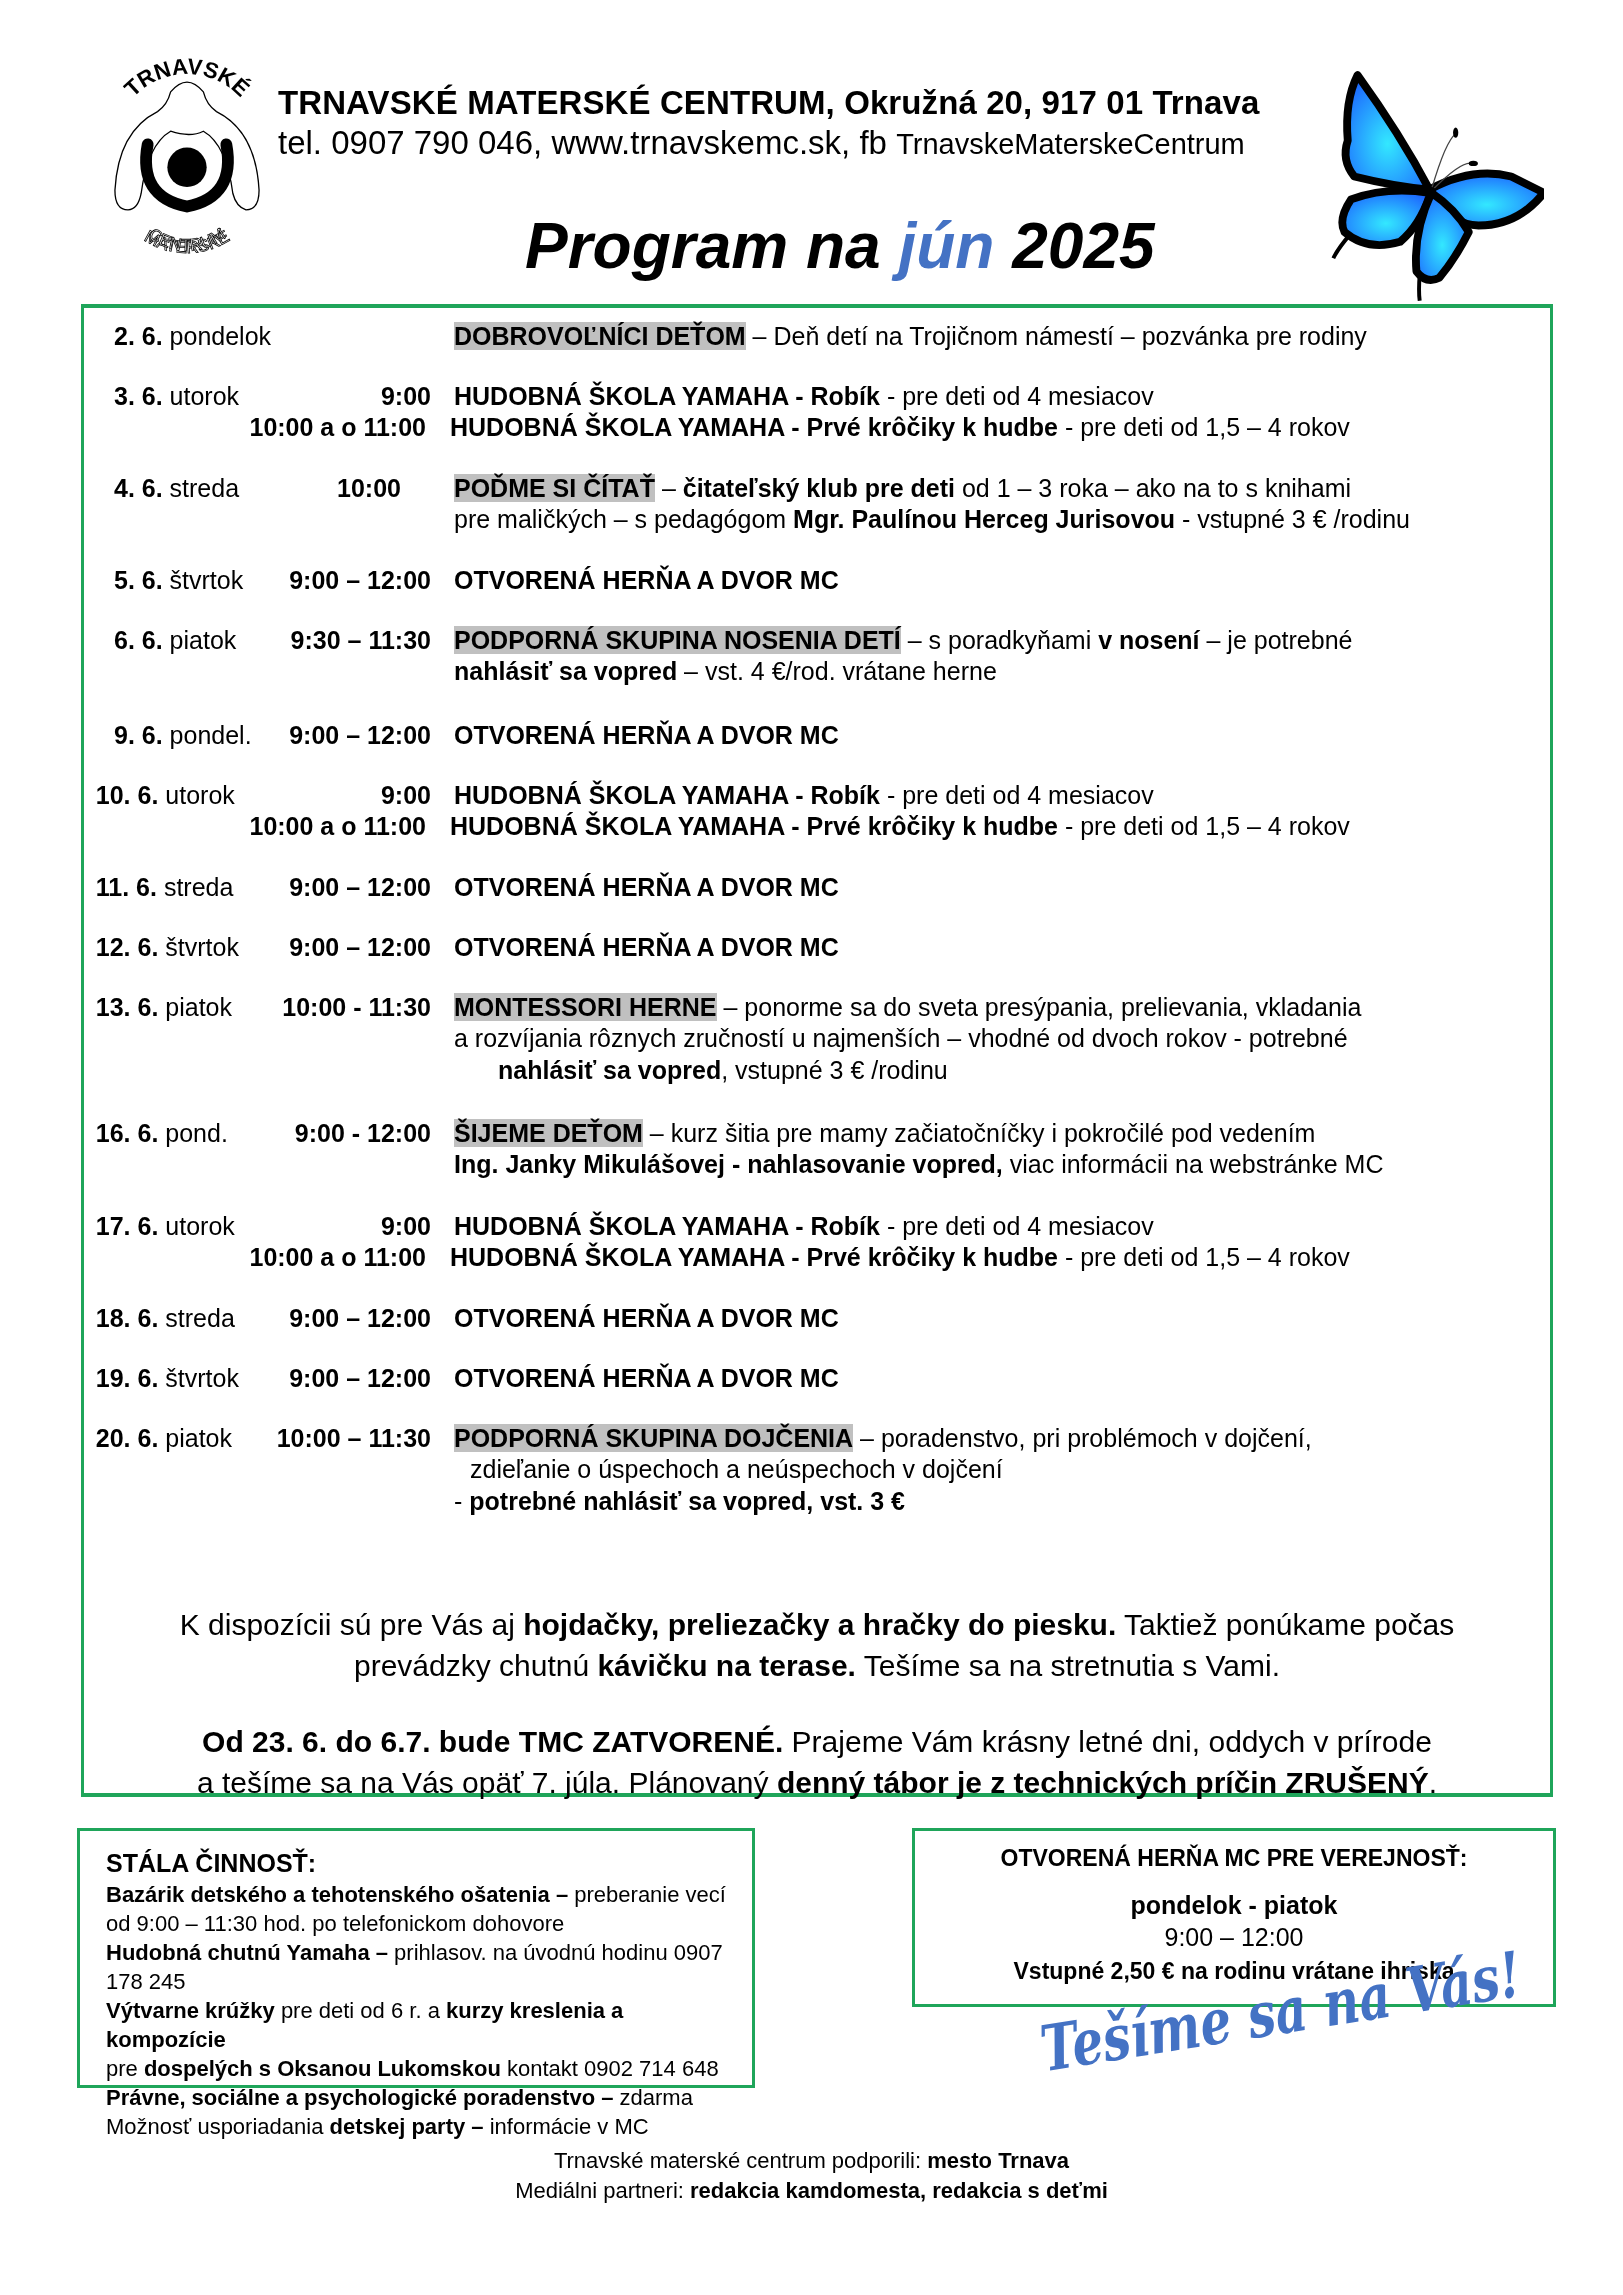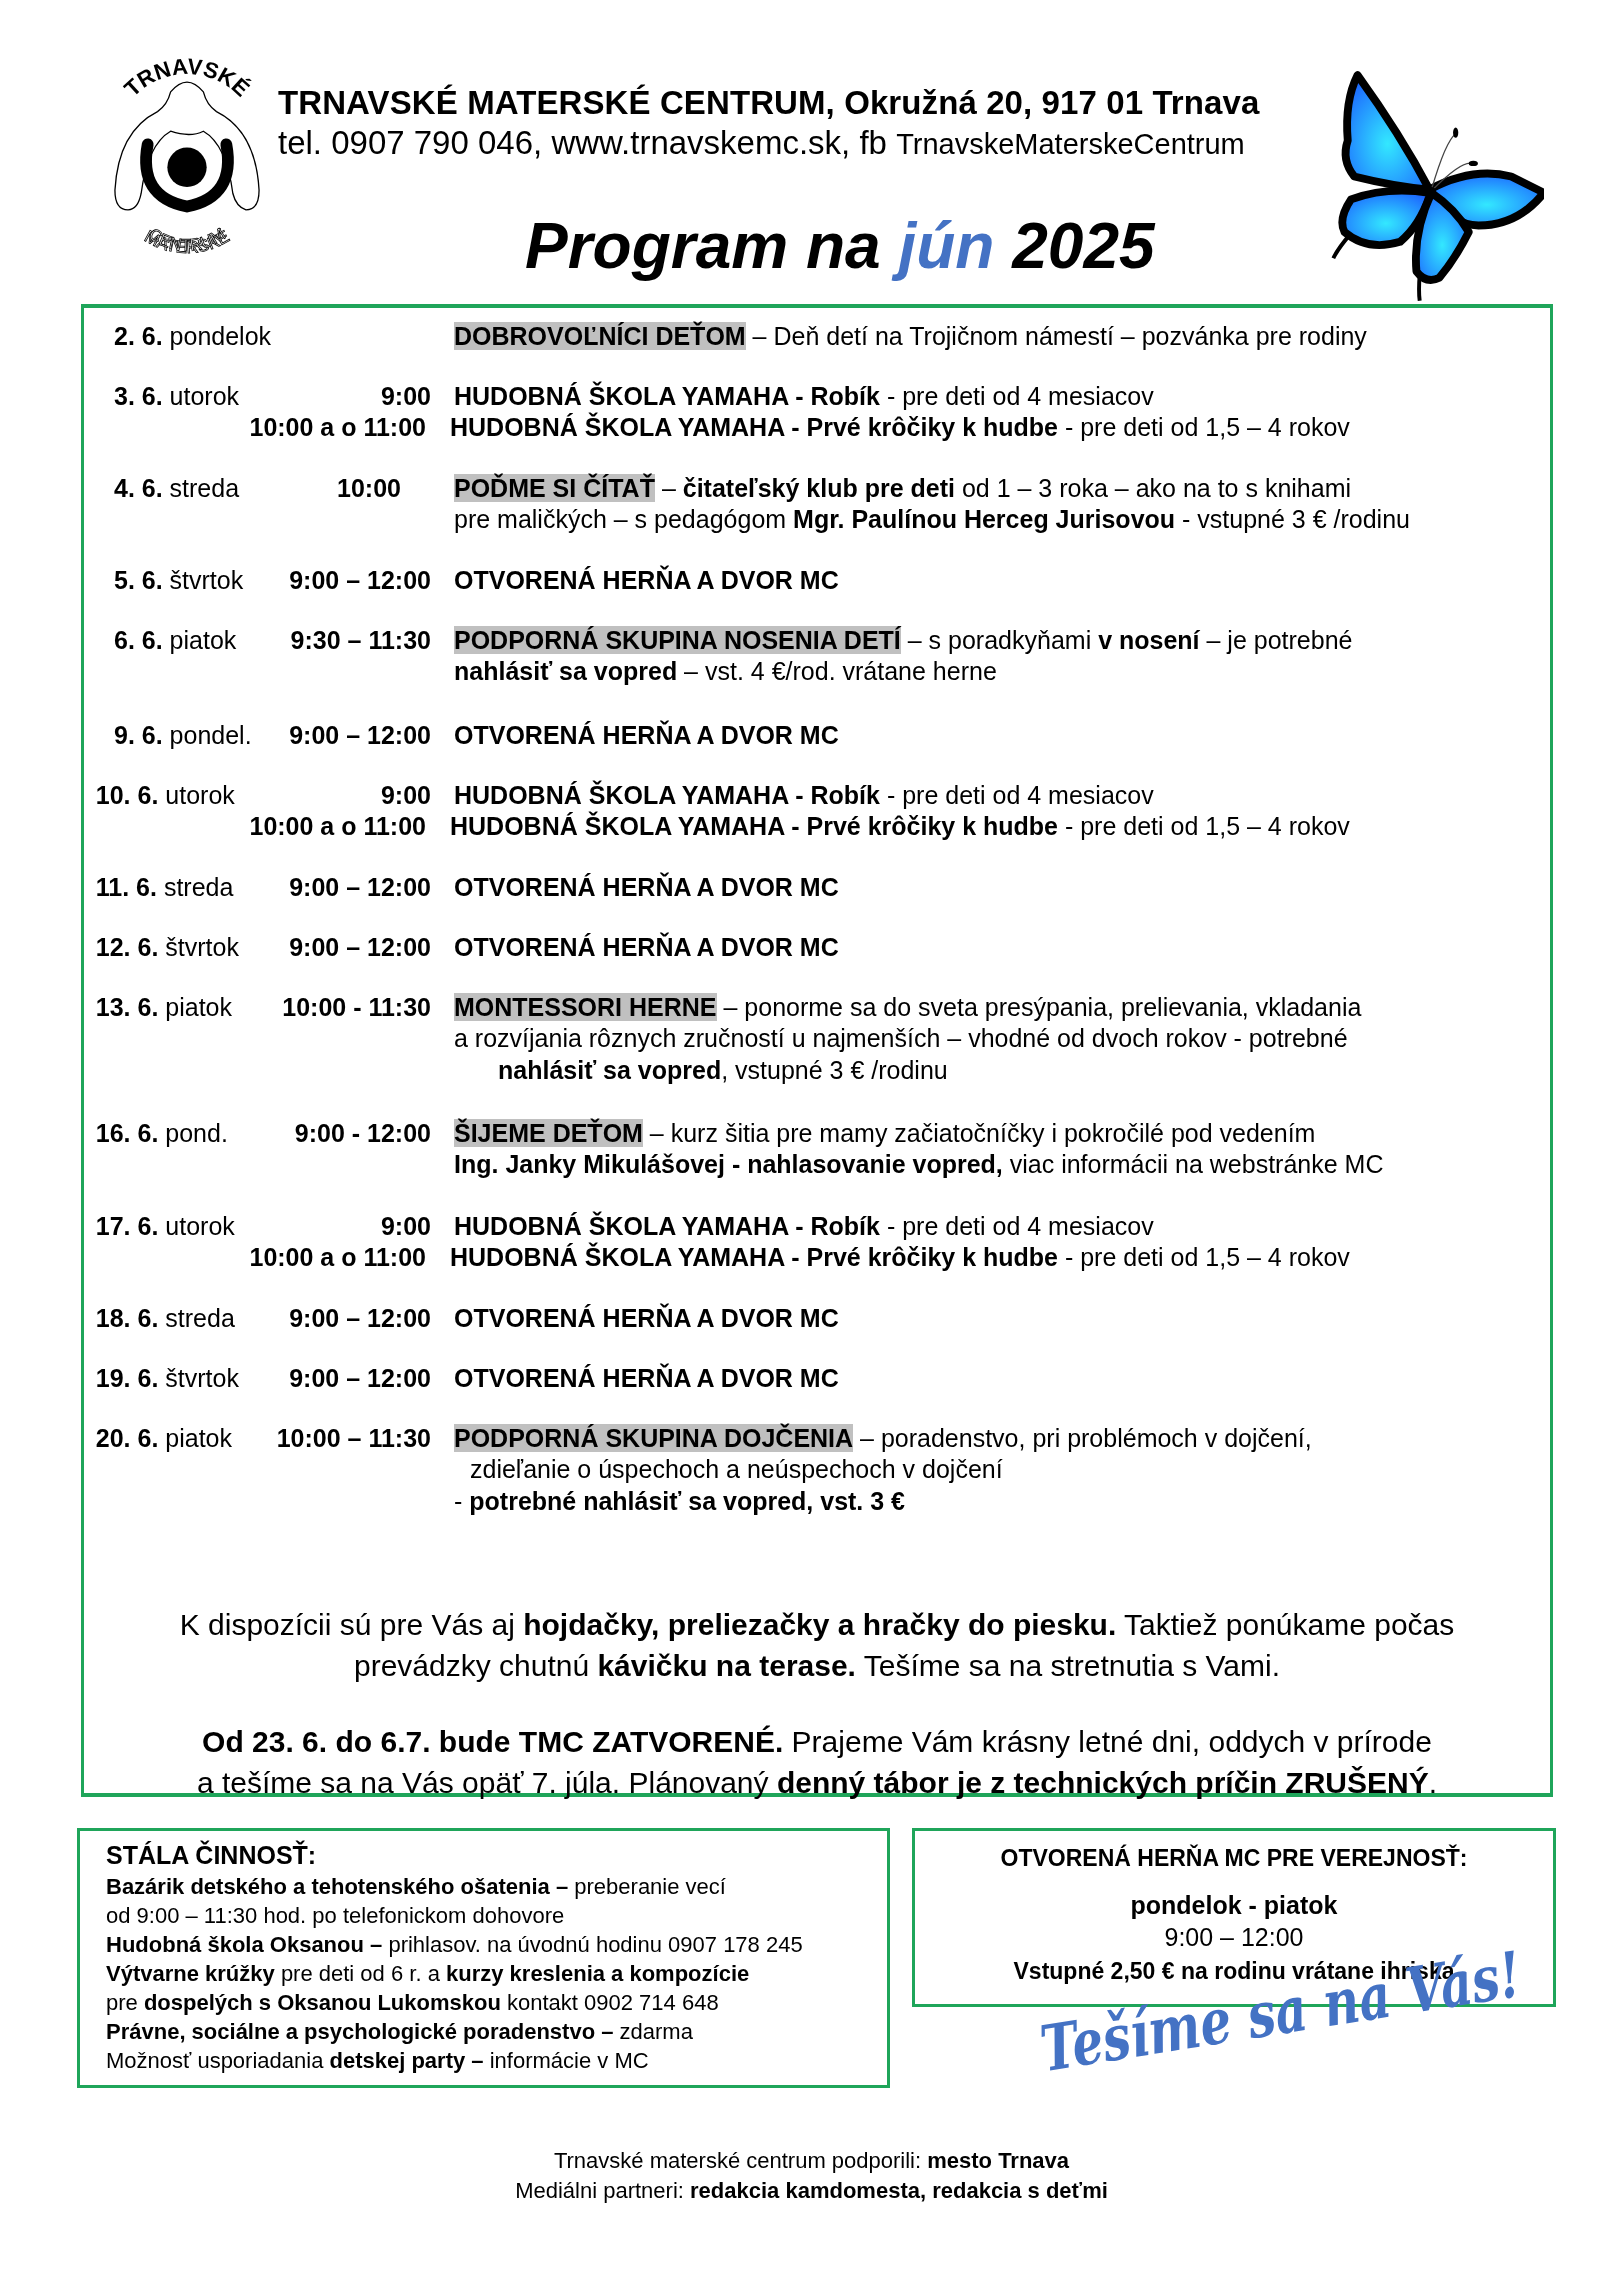--- a/index.html
+++ b/index.html
@@ -23,22 +23,22 @@
     .event { position:absolute; left:0; width:100%; font-size:25px; line-height:31px; }
     .ev-line { position:absolute; white-space:nowrap; }
     .date { left:15.7px; }
     .date .dd { font-weight:bold; }
     .time { font-weight:bold; text-align:right; }
     .desc { left:370px; }
 
     .info-para { position:absolute; left:0; width:100%; text-align:center; font-size:30px; line-height:41px; }
 
     
-    #stala-box { position:absolute; left:77px; top:1828px; width:813px; height:260px;
-                 border:3.3px solid #1fa55a; box-sizing:border-box; padding:8px 26px; font-size:22px; line-height:29px; }
+    #stala-box { position:absolute; left:77px; top:1828px; width:678px; height:260px;
+                 border:3.3px solid #1fa55a; box-sizing:border-box; padding:16px 26px; font-size:22px; line-height:29px; }
     #stala-box .ttl { font-size:25px; font-weight:bold; line-height:33px; }
     #herna-box { position:absolute; left:912px; top:1828px; width:644px; height:179px;
                  border:3.3px solid #1fa55a; box-sizing:border-box; text-align:center; }
     #herna-box .t1 { position:absolute; left:0; width:100%; top:14.4px; font-size:23px; font-weight:bold; }
     #herna-box .t2 { position:absolute; left:0; width:100%; top:60px; font-size:25px; font-weight:bold; }
     #herna-box .t3 { position:absolute; left:0; width:100%; top:92px; font-size:25px; }
     #herna-box .t4 { position:absolute; left:0; width:100%; top:127px; font-size:23px; font-weight:bold; }
     #tesime { position:absolute; left:1047px; top:2012px; font-family:"DejaVu Serif", serif; font-style:italic; font-weight:bold;
               font-size:63px; color:#4472c4; transform:rotate(-9deg) scaleX(0.78); transform-origin:left bottom; white-space:nowrap; }
 
@@ -194,21 +194,21 @@
       <div><span class="b">Od 23. 6. do 6.7. bude TMC ZATVORENÉ.</span><span> Prajeme Vám krásny letné dni, oddych v prírode</span></div>
       <div><span>a tešíme sa na Vás opäť 7. júla. Plánovaný </span><span class="b">denný tábor je z technických príčin ZRUŠENÝ</span><span>.</span></div>
     </div>
 </div>
 
 <div id="stala-box">
   <div class="ttl">STÁLA ČINNOSŤ:</div>
   <div id="stala-lines">
       <div><span class="b">Bazárik detského a tehotenského ošatenia –</span><span> preberanie vecí</span></div>
       <div><span>od 9:00 – 11:30 hod. po telefonickom dohovore</span></div>
-      <div><span class="b">Hudobná škola Oksanou –</span><span> prihlasov. na úvodnú hodinu 0907 178 245</span></div>
+      <div><span class="b">Hudobná chutnú Yamaha –</span><span> prihlasov. na úvodnú hodinu 0907 178 245</span></div>
       <div><span class="b">Výtvarne krúžky</span><span> pre deti od 6 r. a </span><span class="b">kurzy kreslenia a kompozície</span></div>
       <div><span>pre </span><span class="b">dospelých s Oksanou Lukomskou</span><span> kontakt 0902 714 648</span></div>
       <div><span class="b">Právne, sociálne a psychologické poradenstvo –</span><span> zdarma</span></div>
       <div><span>Možnosť usporiadania </span><span class="b">detskej party –</span><span> informácie v MC</span></div>
     </div>
 </div>
 
 <div id="herna-box">
   <div class="t1">OTVORENÁ HERŇA MC PRE VEREJNOSŤ:</div>
   <div class="t2">pondelok - piatok</div>

